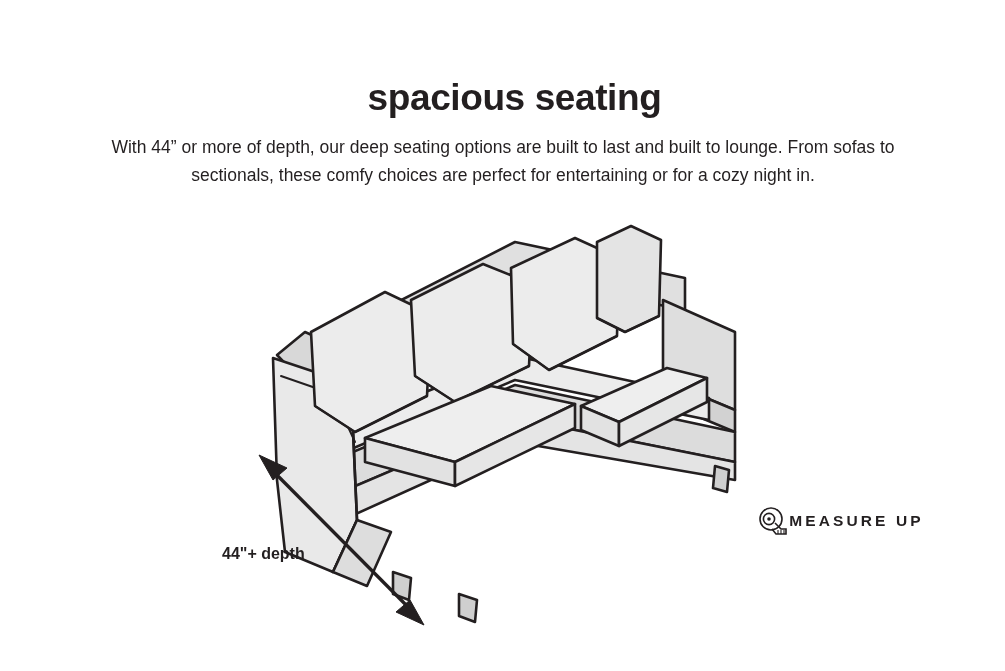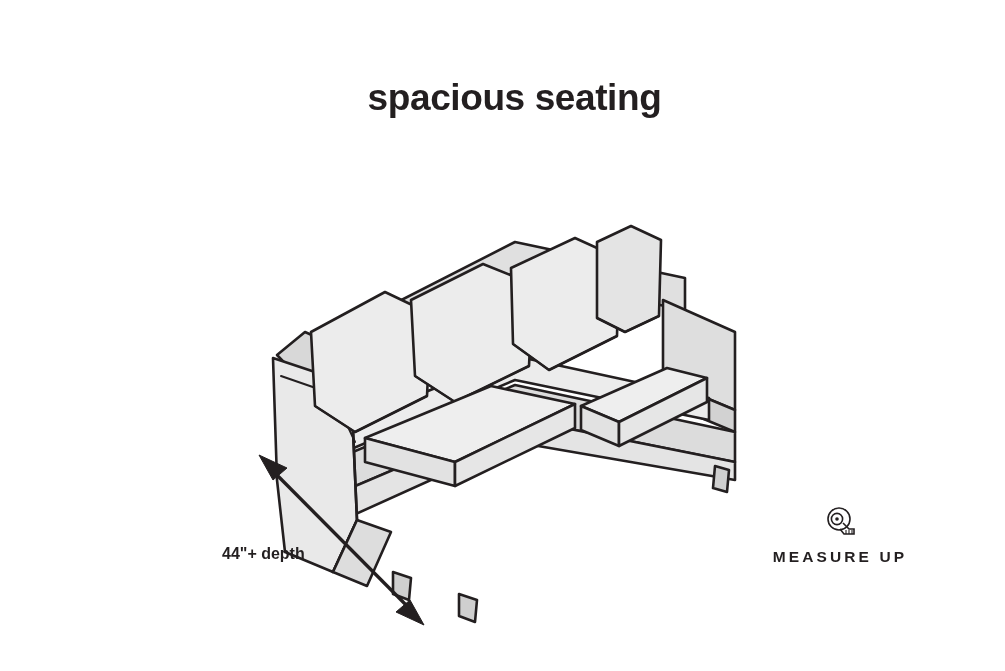--- a/index.html
+++ b/index.html
@@ -62,23 +62,22 @@
     position: absolute;
     right: 36px;
     top: 505px;
     width: 258px;
     text-align: center;
   }
   .measure-head {
     display: flex;
     align-items: center;
     justify-content: center;
-    gap: 11px;
+    gap: 1px;
     margin-bottom: 5px;
-    flex-direction: column;
   }
   .measure-title {
     font-size: 15.5px;
     font-weight: bold;
     letter-spacing: 3.1px;
     color: #231f20;
   }
   .measure-body {
     font-size: 14.5px;
     line-height: 21px;
@@ -91,20 +90,21 @@
     display: block;
   }
 </style>
 </head>
 <body>
 
 <div class="page">
 
   <h1 class="headline">spacious seating</h1>
 
+  <p class="subcopy">With 44” or more of depth, our deep seating options are built to last and built to lounge. From sofas to sectionals, these comfy choices are perfect for entertaining or for a cozy night in.</p>
 
   <svg class="illustration" viewBox="0 0 580 450" xmlns="http://www.w3.org/2000/svg">
     <g fill="#e9e9e9" stroke="#231f20" stroke-width="2.6" stroke-linejoin="round" stroke-linecap="round">
 
       <path d="M62 175 L90 152 L108 160 L108 188 L86 200 Z" fill="#d8d8d8"></path>
 
       <path d="M108 160 L300 62 L470 98 L470 130 L300 96 L108 188 Z" fill="#e0e0e0"></path>
 
       <path d="M448 120 L520 152 L520 230 L448 200 Z" fill="#dedede"></path>
       <path d="M448 200 L520 230 L520 252 L448 222 Z" fill="#d2d2d2"></path>

